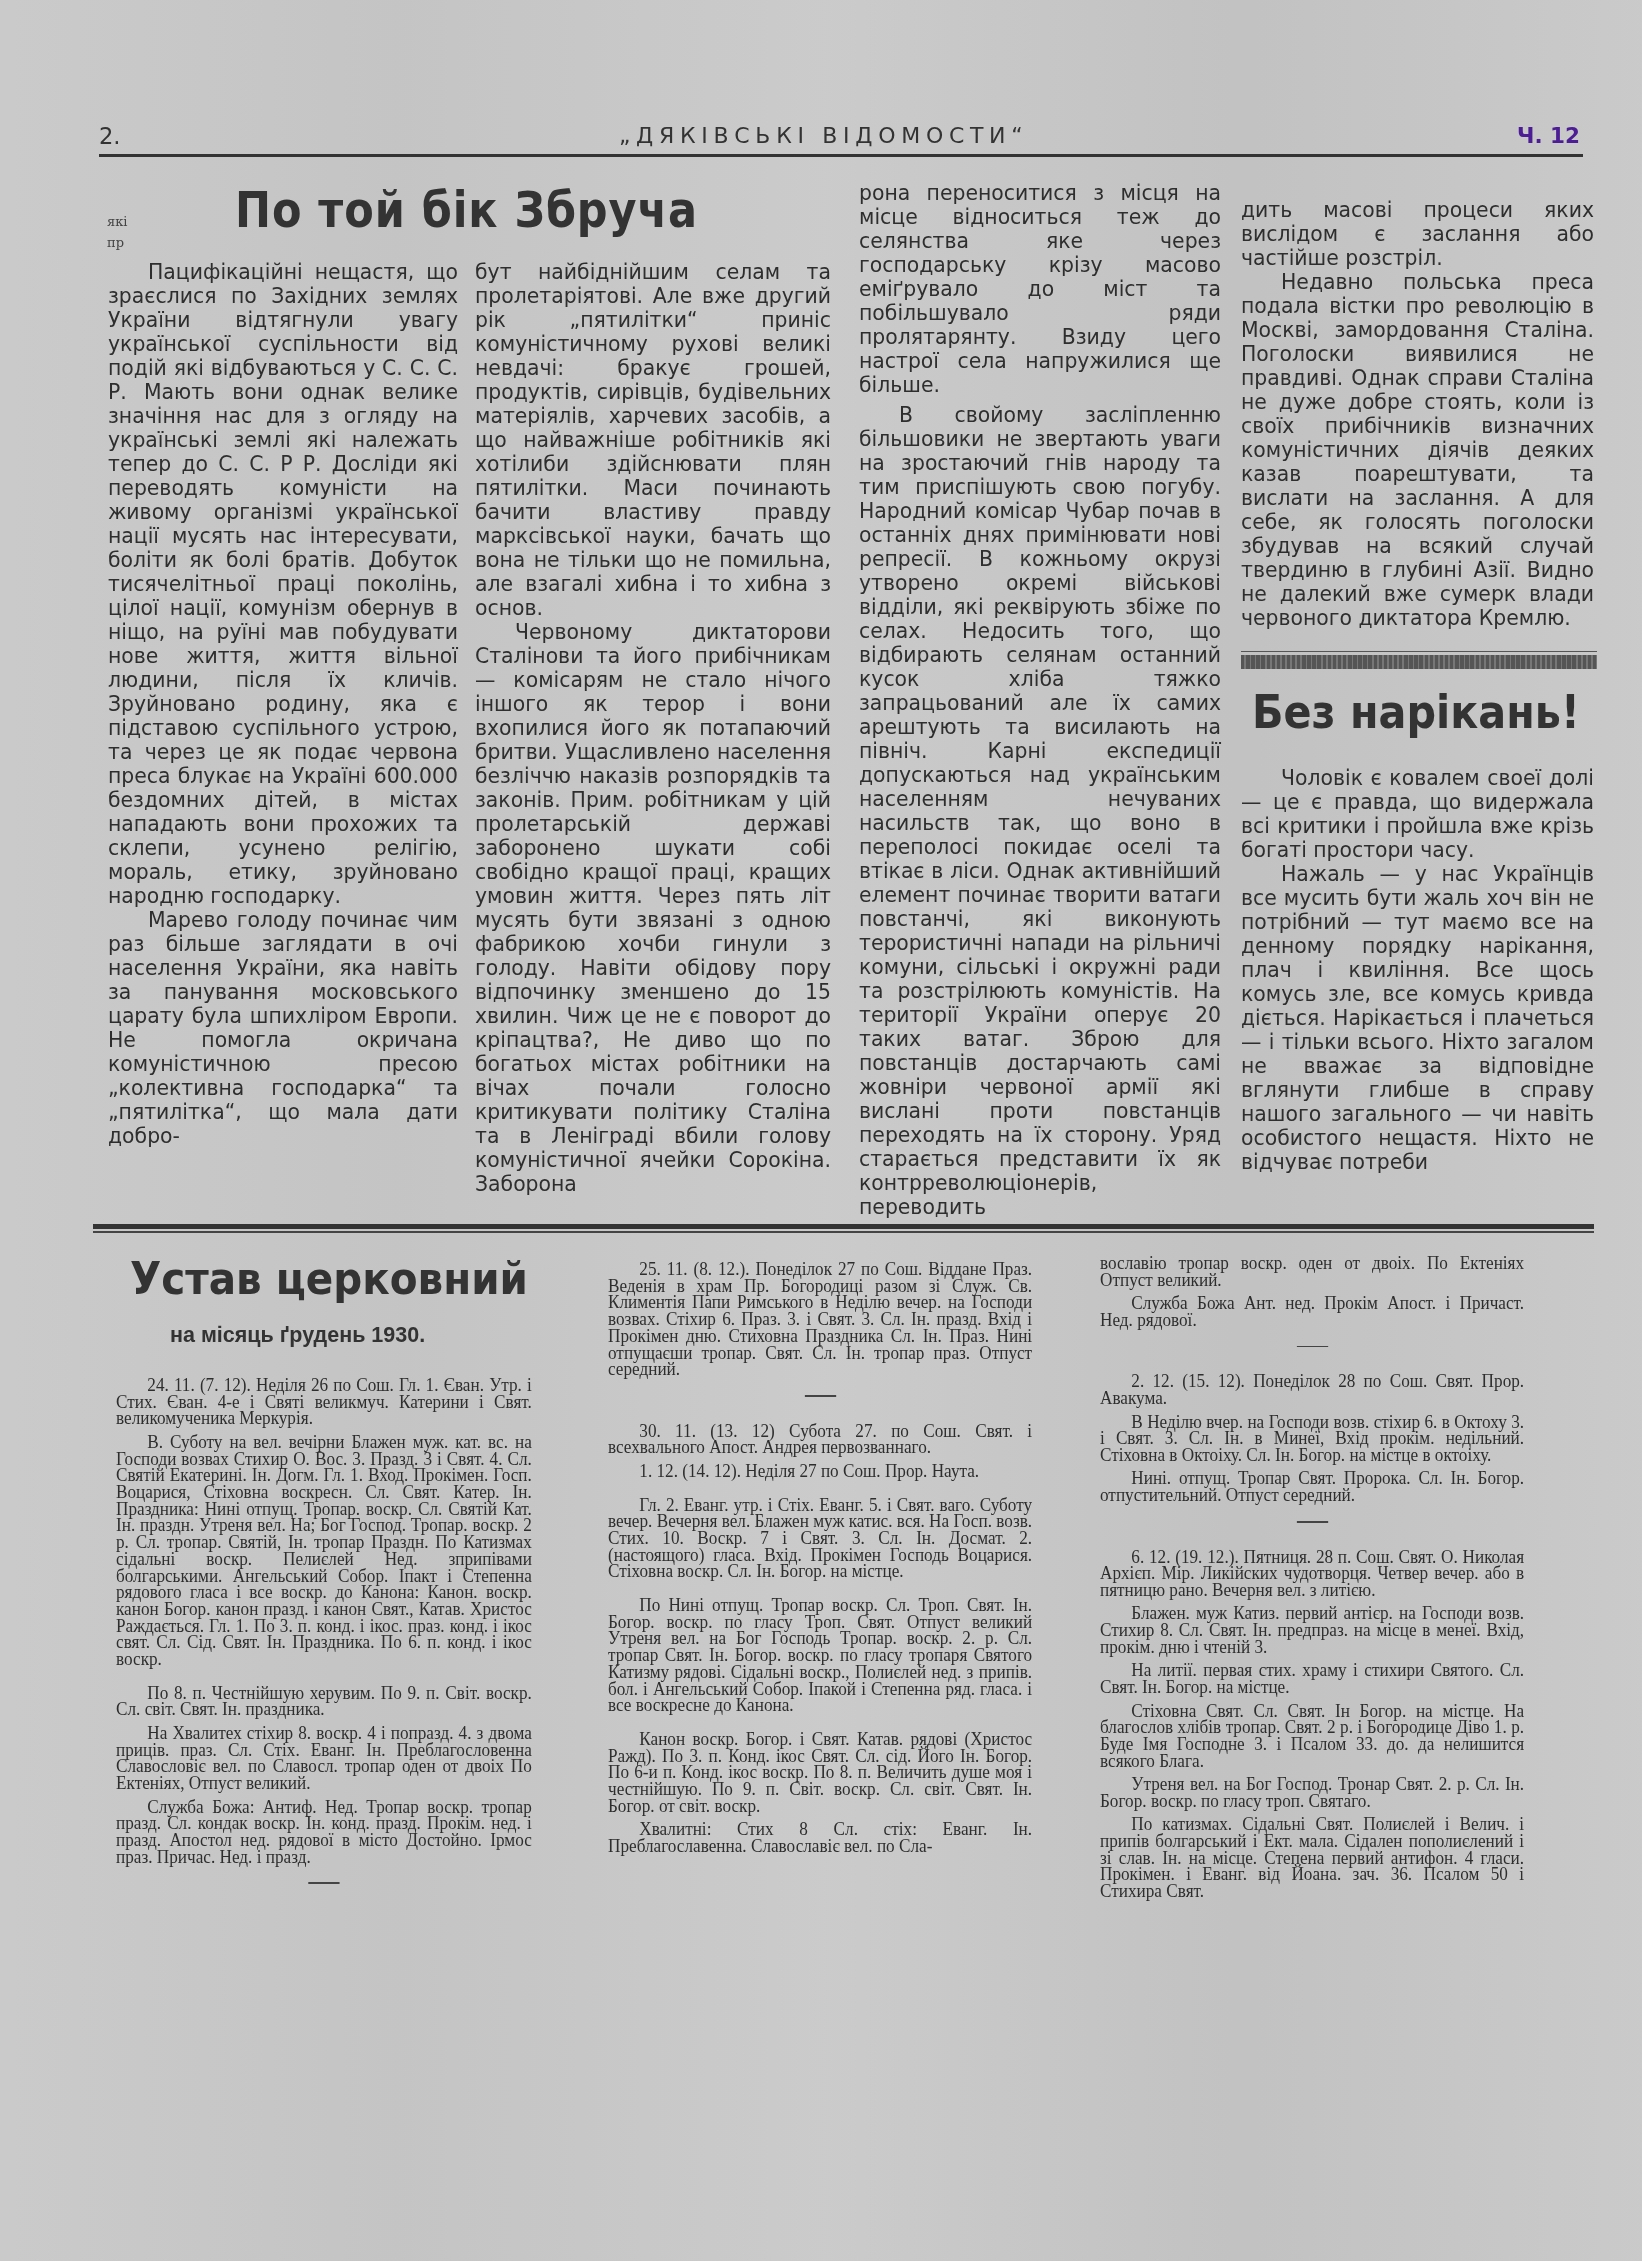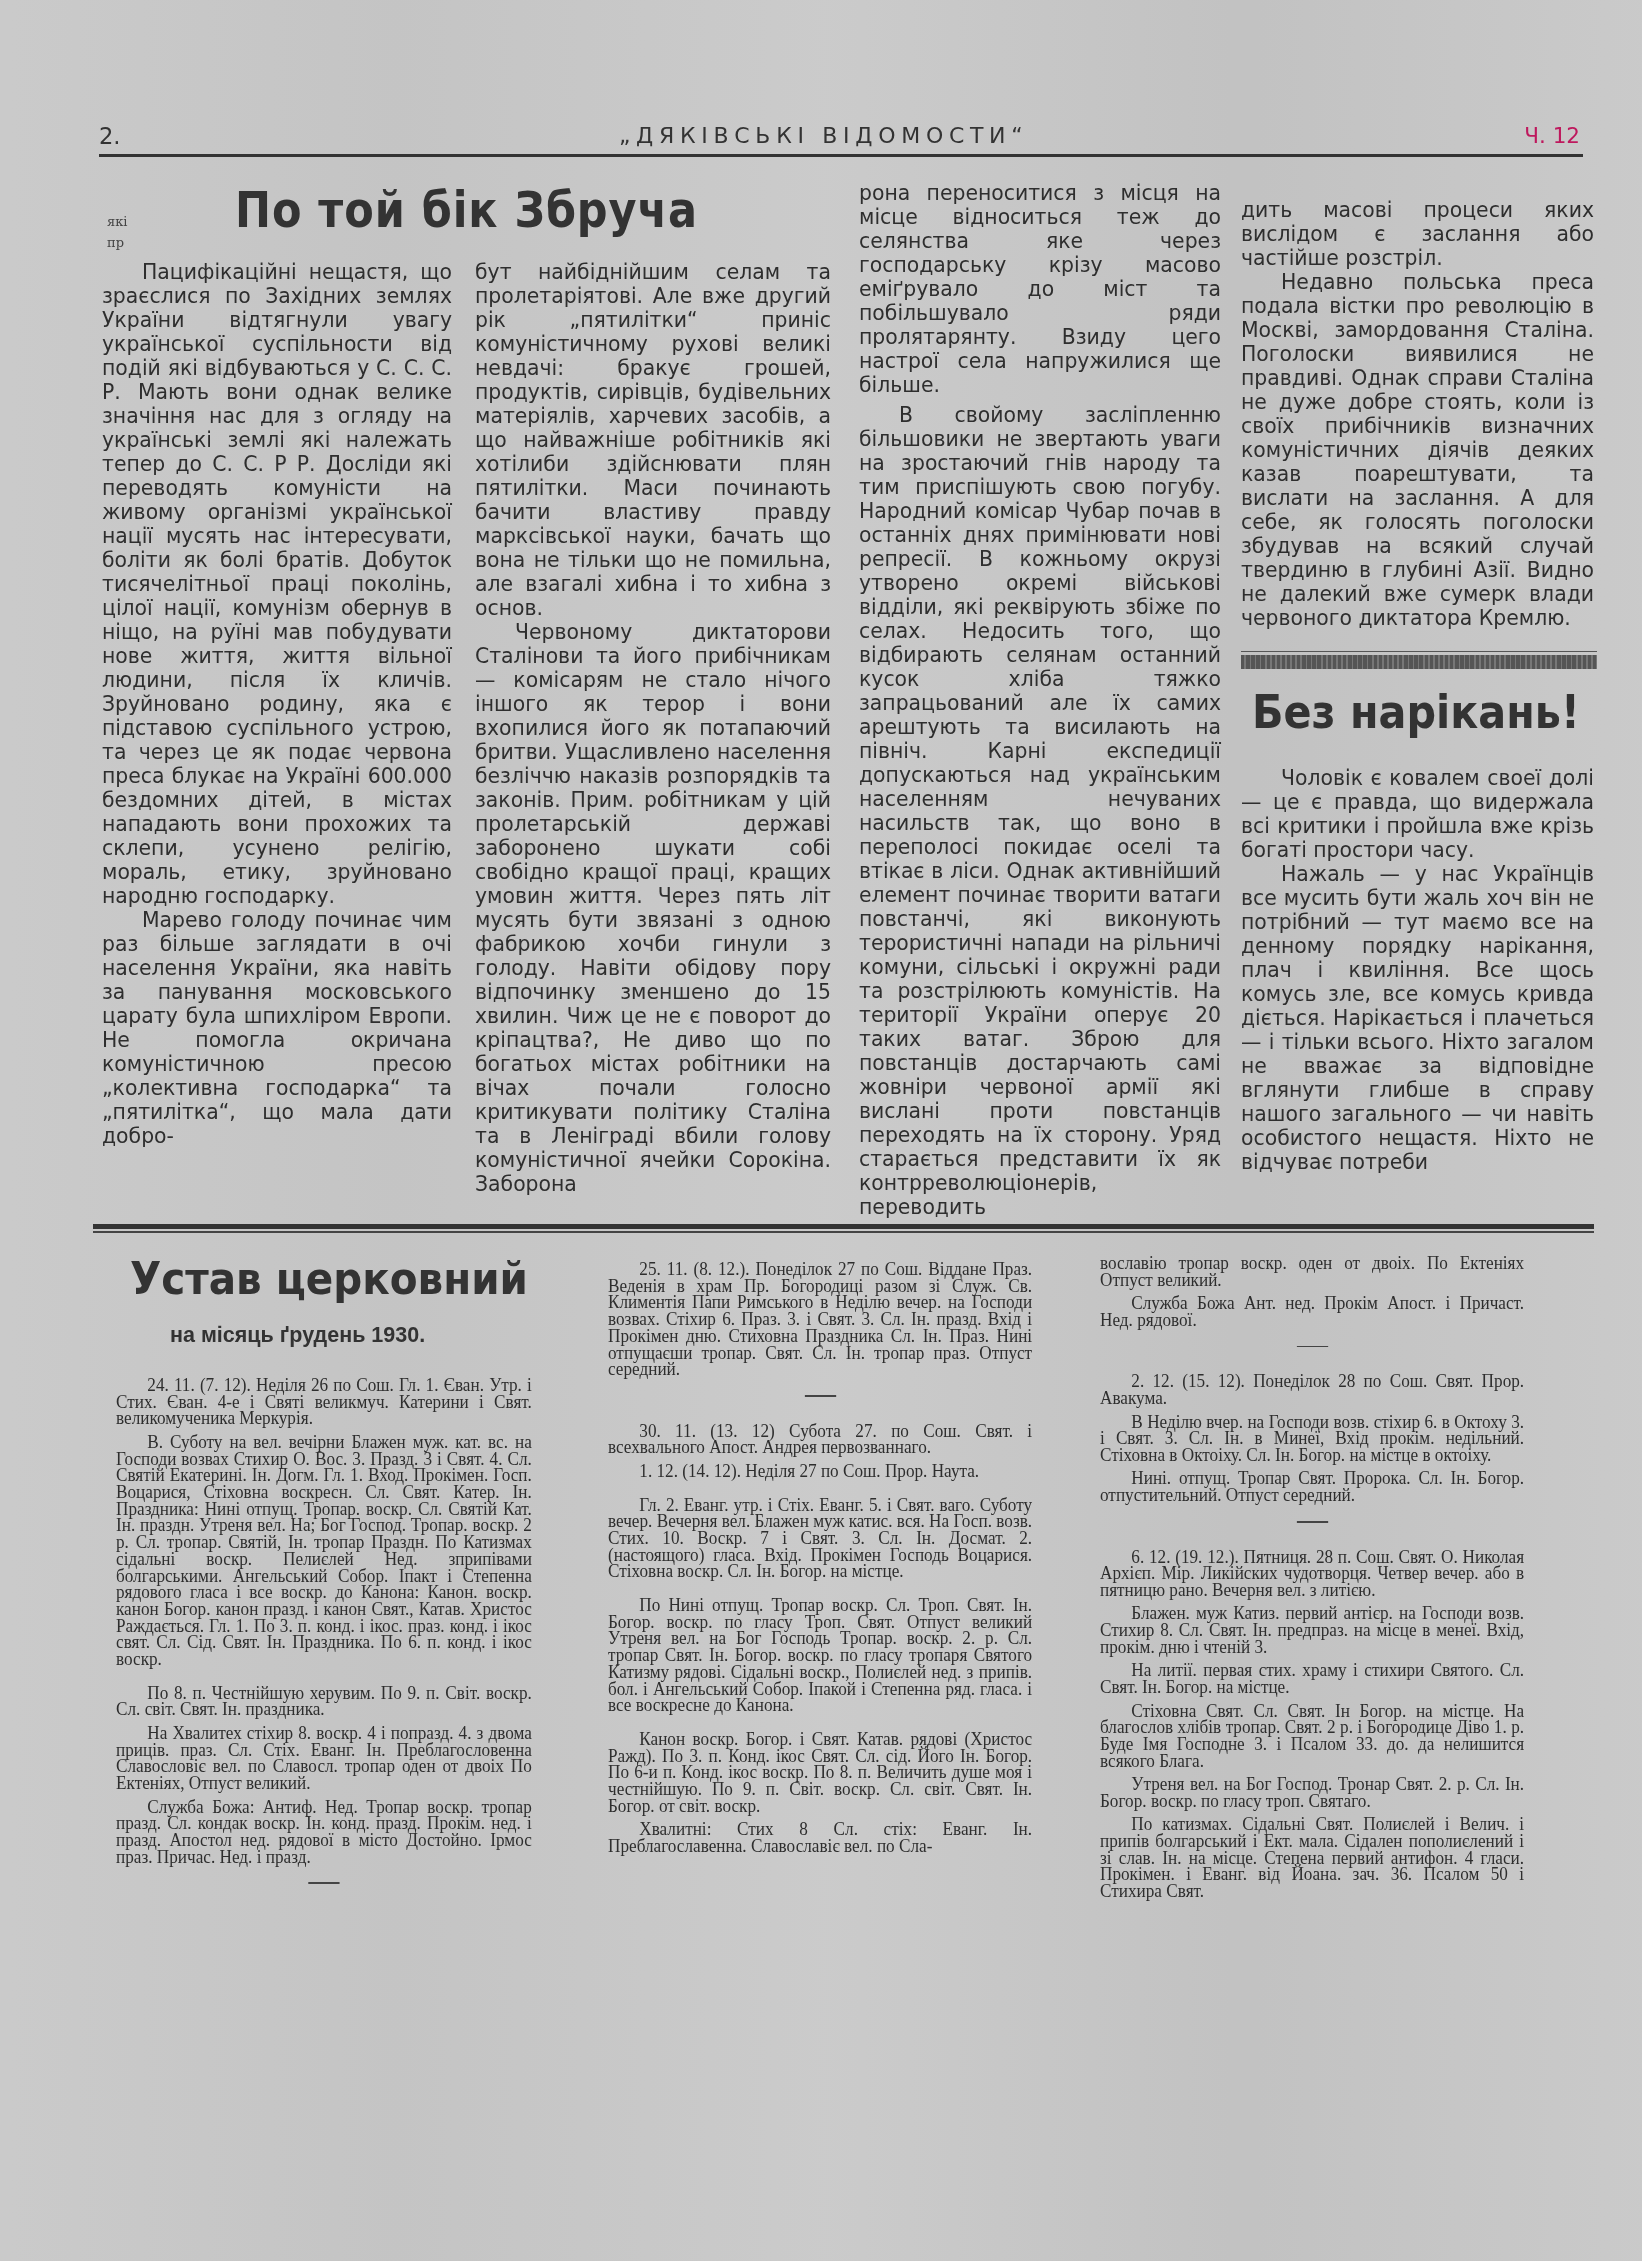--- a/index.html
+++ b/index.html
@@ -14,28 +14,28 @@
   .page-bg {
     position: absolute; left: 0; top: 0; width: 1642px; height: 2261px;
     background:
       linear-gradient(90deg, rgba(255,255,255,0.04) 0px, rgba(0,0,0,0.02) 396px, rgba(255,255,255,0.05) 825px, rgba(0,0,0,0.03) 1244px, rgba(255,255,255,0.03) 1642px),
       #c8c8c8;
   }
   
   .header { position: absolute; left: 99px; top: 116px; width: 1481px; height: 40px; }
   .page-num { position: absolute; left: 0; top: 6.8px; font-size: 22.6px; font-family: "DejaVu Sans", sans-serif; color: #333; }
   .masthead { position: absolute; left: 520px; top: 6.8px; font-size: 22px; letter-spacing: 5.7px; color: #333; font-family: "DejaVu Sans", sans-serif; }
-  .issue-num { position: absolute; right: 0; top: 6.8px; font-size: 21.5px; color: #be185d; }
+  .issue-num { position: absolute; right: 0; top: 6.8px; font-size: 21.5px; color: #4c1d95; font-weight: bold; }
   .header-rule { position: absolute; left: 99px; top: 154px; width: 1484px; height: 3.4px; background: #333; }
 
   
   .col { position: absolute; font-family: "DejaVu Sans", sans-serif; font-size: 20.4px; line-height: 24px; text-align: justify; color: #2e2e2e; }
   .col p { margin: 0; text-indent: 0; }
   .col p.indent { text-indent: 40px; }
-  .col1 { left: 102px; top: 260px; width: 350px; }
+  .col1 { left: 108px; top: 260px; width: 350px; }
   .col2 { left: 475px; top: 260px; width: 356px; }
   .col3 { left: 859px; top: 181px; width: 362px; }
   .col4 { left: 1241px; top: 198px; width: 353px; }
 
   .title1 { position: absolute; left: 235px; top: 181px; font-family: "DejaVu Sans", sans-serif; font-weight: bold; font-size: 50px; color: #333; letter-spacing: 1.1px; transform: scaleX(0.86); transform-origin: left; }
   .edge-frag { position: absolute; left: 107px; font-size: 13px; color: #444; font-family: "DejaVu Serif", serif; }
 
   .divider-bar { position: absolute; left: 1241px; top: 655px; width: 356px; height: 13.6px; background: repeating-linear-gradient(90deg, #555 0 3.4px, #777 3.4px 5.1px); }
   .divider-thin { position: absolute; left: 1241px; top: 651px; width: 356px; height: 1.1px; background: #555; }
   .title2 { position: absolute; left: 1252px; top: 684px; font-family: "DejaVu Sans", sans-serif; font-weight: bold; font-size: 47px; color: #333; transform: scaleX(0.88); transform-origin: left; }

